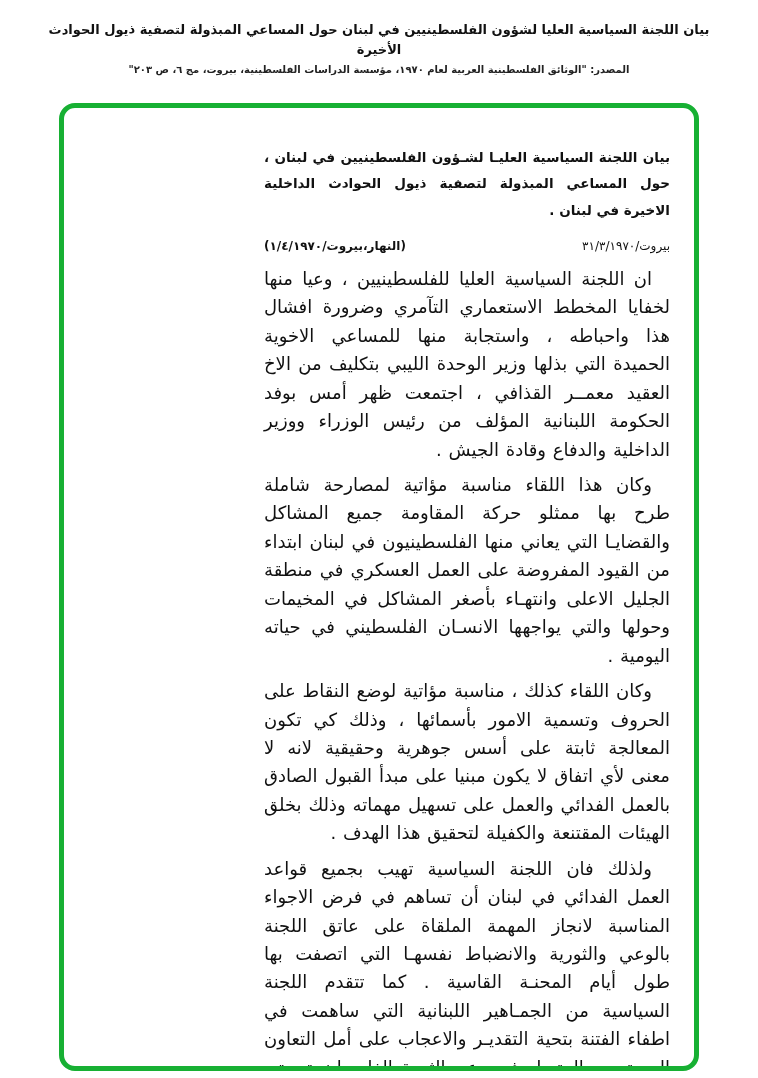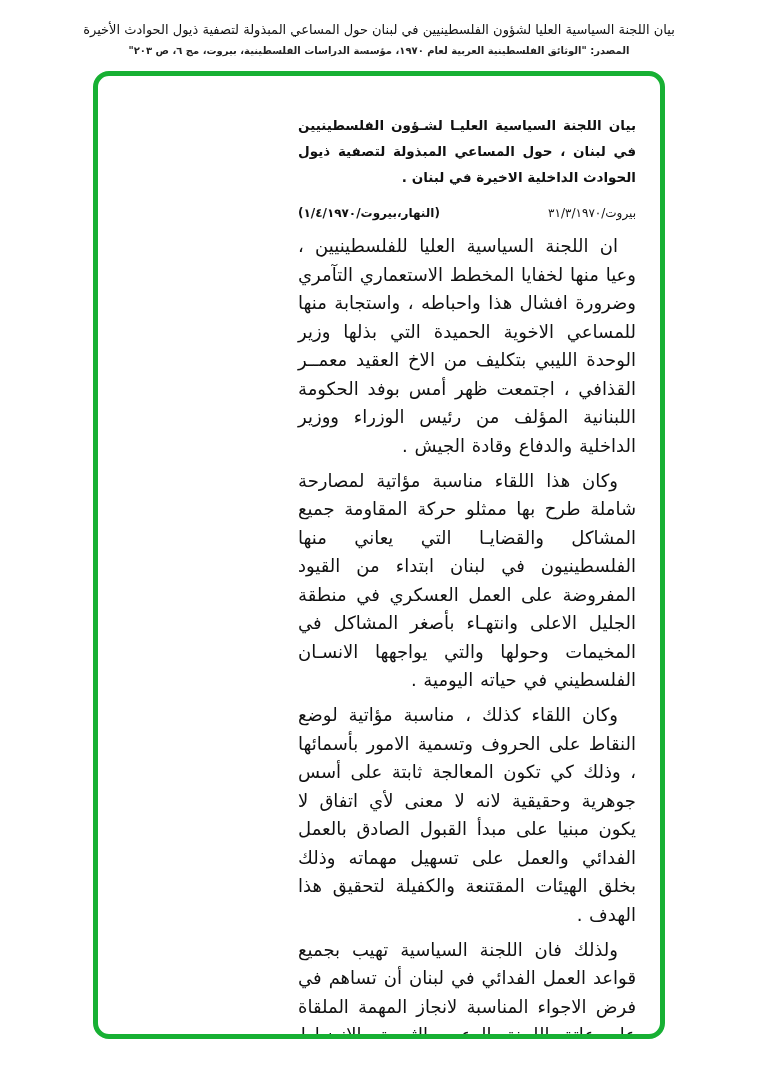--- a/index.html
+++ b/index.html
@@ -18,33 +18,33 @@
     height: 1078px;
     position: relative;
     background: #ffffff;
   }
   .top-header {
     text-align: center;
     padding-top: 20px;
   }
   .top-header .hdr-title {
     font-size: 13px;
-    font-weight: normal;
+    font-weight: bold;
     line-height: 1.5;
     padding: 0 30px;
   }
   .top-header .hdr-source {
     font-size: 10px;
     font-weight: bold;
     margin-top: 5px;
     color: #222222;
   }
   .doc-frame {
-    margin: 15px auto 0 auto;
-    width: 572px;
+    margin: 28px auto 0 auto;
+    width: 640px;
     height: 968px;
     box-sizing: border-box;
     border: 5px solid #17b033;
     border-radius: 16px;
     padding: 36px 24px 10px 200px; 
     overflow: hidden;
     background: #ffffff;
   }
   .doc-title {
     font-weight: bold;

